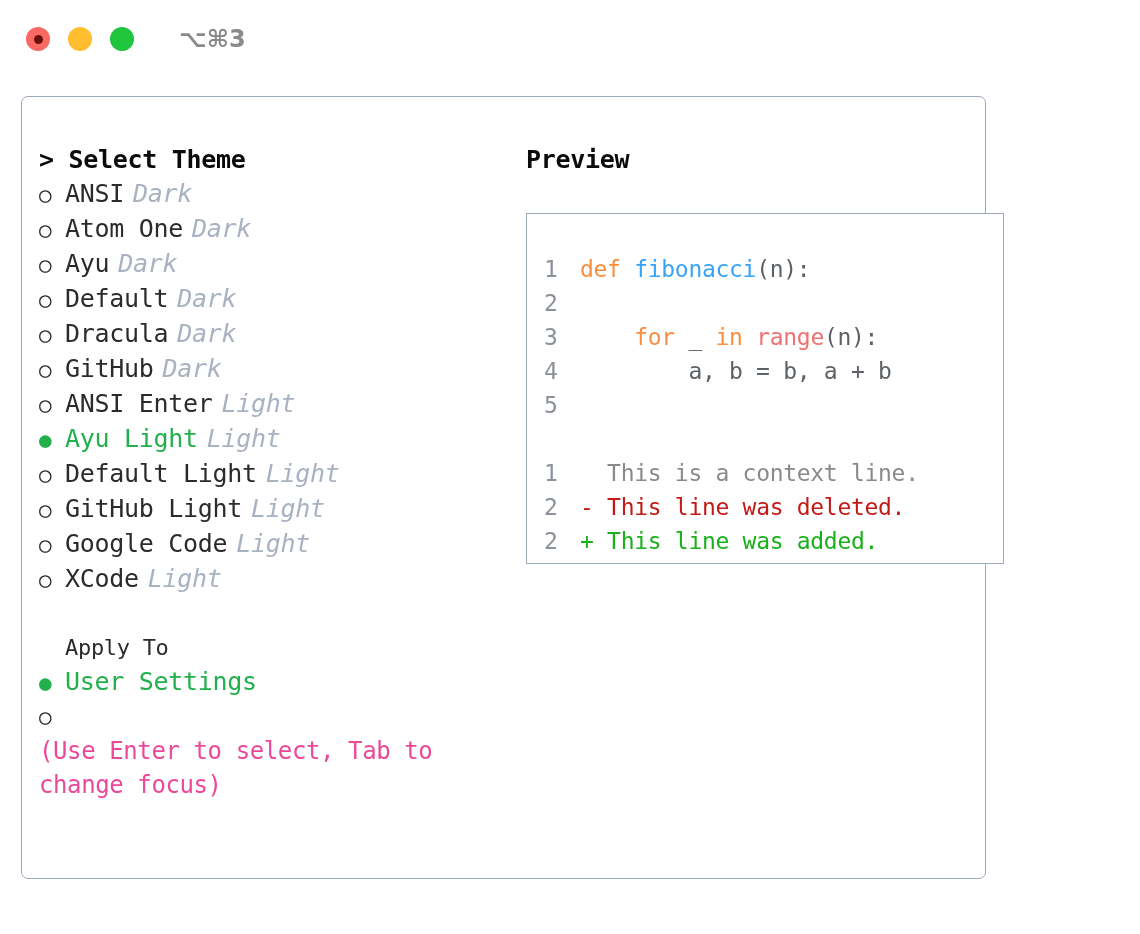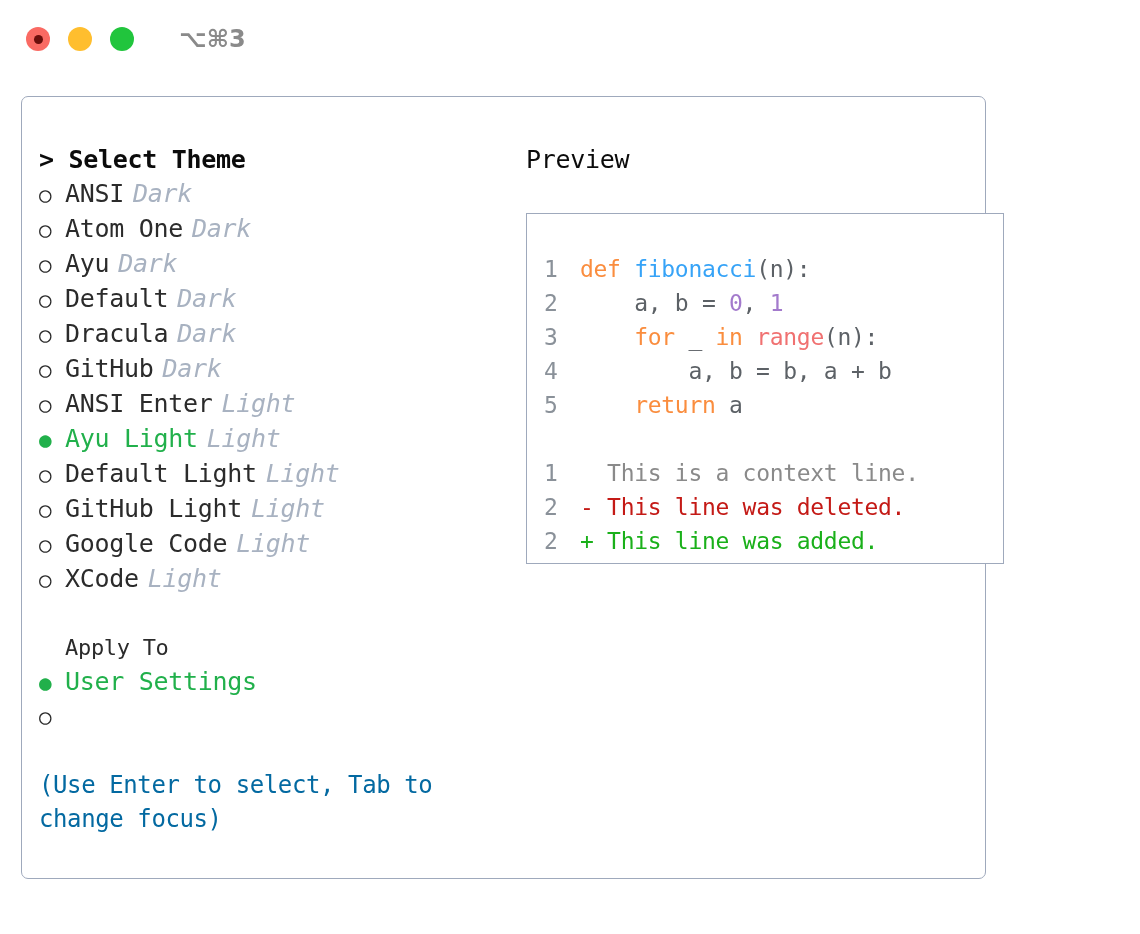--- a/index.html
+++ b/index.html
@@ -106,37 +106,36 @@
   .section-gap { height: 34px; }
   .section-title {
     font-size: 22px;
     line-height: 34px;
     color: #2b2b2b;
     letter-spacing: -0.3px;
     padding-left: 26px;
     white-space: pre;
   }
   .hint {
-    margin-top: 34px;
     font-size: 24px;
     line-height: 34px;
-    color: #0369a1;
+    color: #ec4899;
     letter-spacing: -0.4px;
     width: 420px;
   }
   
   .right-col {
     margin-left: 22px;
     width: 480px;
     flex: none;
   }
   .preview-title {
     font-size: 25px;
     line-height: 34px;
-    font-weight: 400;
+    font-weight: 700;
     color: #0b0b0b;
     letter-spacing: -0.3px;
     margin-bottom: 16px;
   }
   .preview-box {
     margin-top: 36px;
     width: 478px;
     height: 351px;
     border: 1.6px solid #9fa9bc;
     background: #ffffff;
@@ -217,24 +216,24 @@
 
           <div class="hint">(Use Enter to select, Tab to change focus)</div>
         </div>
 
         <div class="right-col">
           <div class="preview-title">Preview</div>
 
           <div class="preview-box">
             <div id="code-lines">
                 <div class="code-line"><span class="ln">1</span><span class="code-body"><span class="tok-kw">def </span><span class="tok-fn">fibonacci</span><span class="tok-punc">(n):</span></span></div>
-                <div class="code-line"><span class="ln">2</span><span class="code-body"><span class="tok-var">    a, b = </span><span class="tok-num">0</span><span class="tok-punc">, </span><span class="tok-num">1</span></span></div>
+                <div class="code-line"><span class="ln">2</span></div>
                 <div class="code-line"><span class="ln">3</span><span class="code-body"><span class="tok-var">    </span><span class="tok-kw">for</span><span class="tok-var"> _ </span><span class="tok-kw">in</span><span class="tok-var"> </span><span class="tok-builtin">range</span><span class="tok-punc">(n):</span></span></div>
                 <div class="code-line"><span class="ln">4</span><span class="code-body"><span class="tok-var">        a, b = b, a + b</span></span></div>
-                <div class="code-line"><span class="ln">5</span><span class="code-body"><span class="tok-var">    </span><span class="tok-kw">return</span><span class="tok-var"> a</span></span></div>
+                <div class="code-line"><span class="ln">5</span></div>
               </div>
             <div class="blank-line"></div>
             <div id="diff-lines">
                 <div class="code-line"><span class="ln">1</span><span class="diff-ctx">  </span><span class="diff-ctx">This is a context line.</span></div>
                 <div class="code-line"><span class="ln">2</span><span class="diff-del">- </span><span class="diff-del">This line was deleted.</span></div>
                 <div class="code-line"><span class="ln">2</span><span class="diff-add">+ </span><span class="diff-add">This line was added.</span></div>
               </div>
           </div>
         </div>
 

